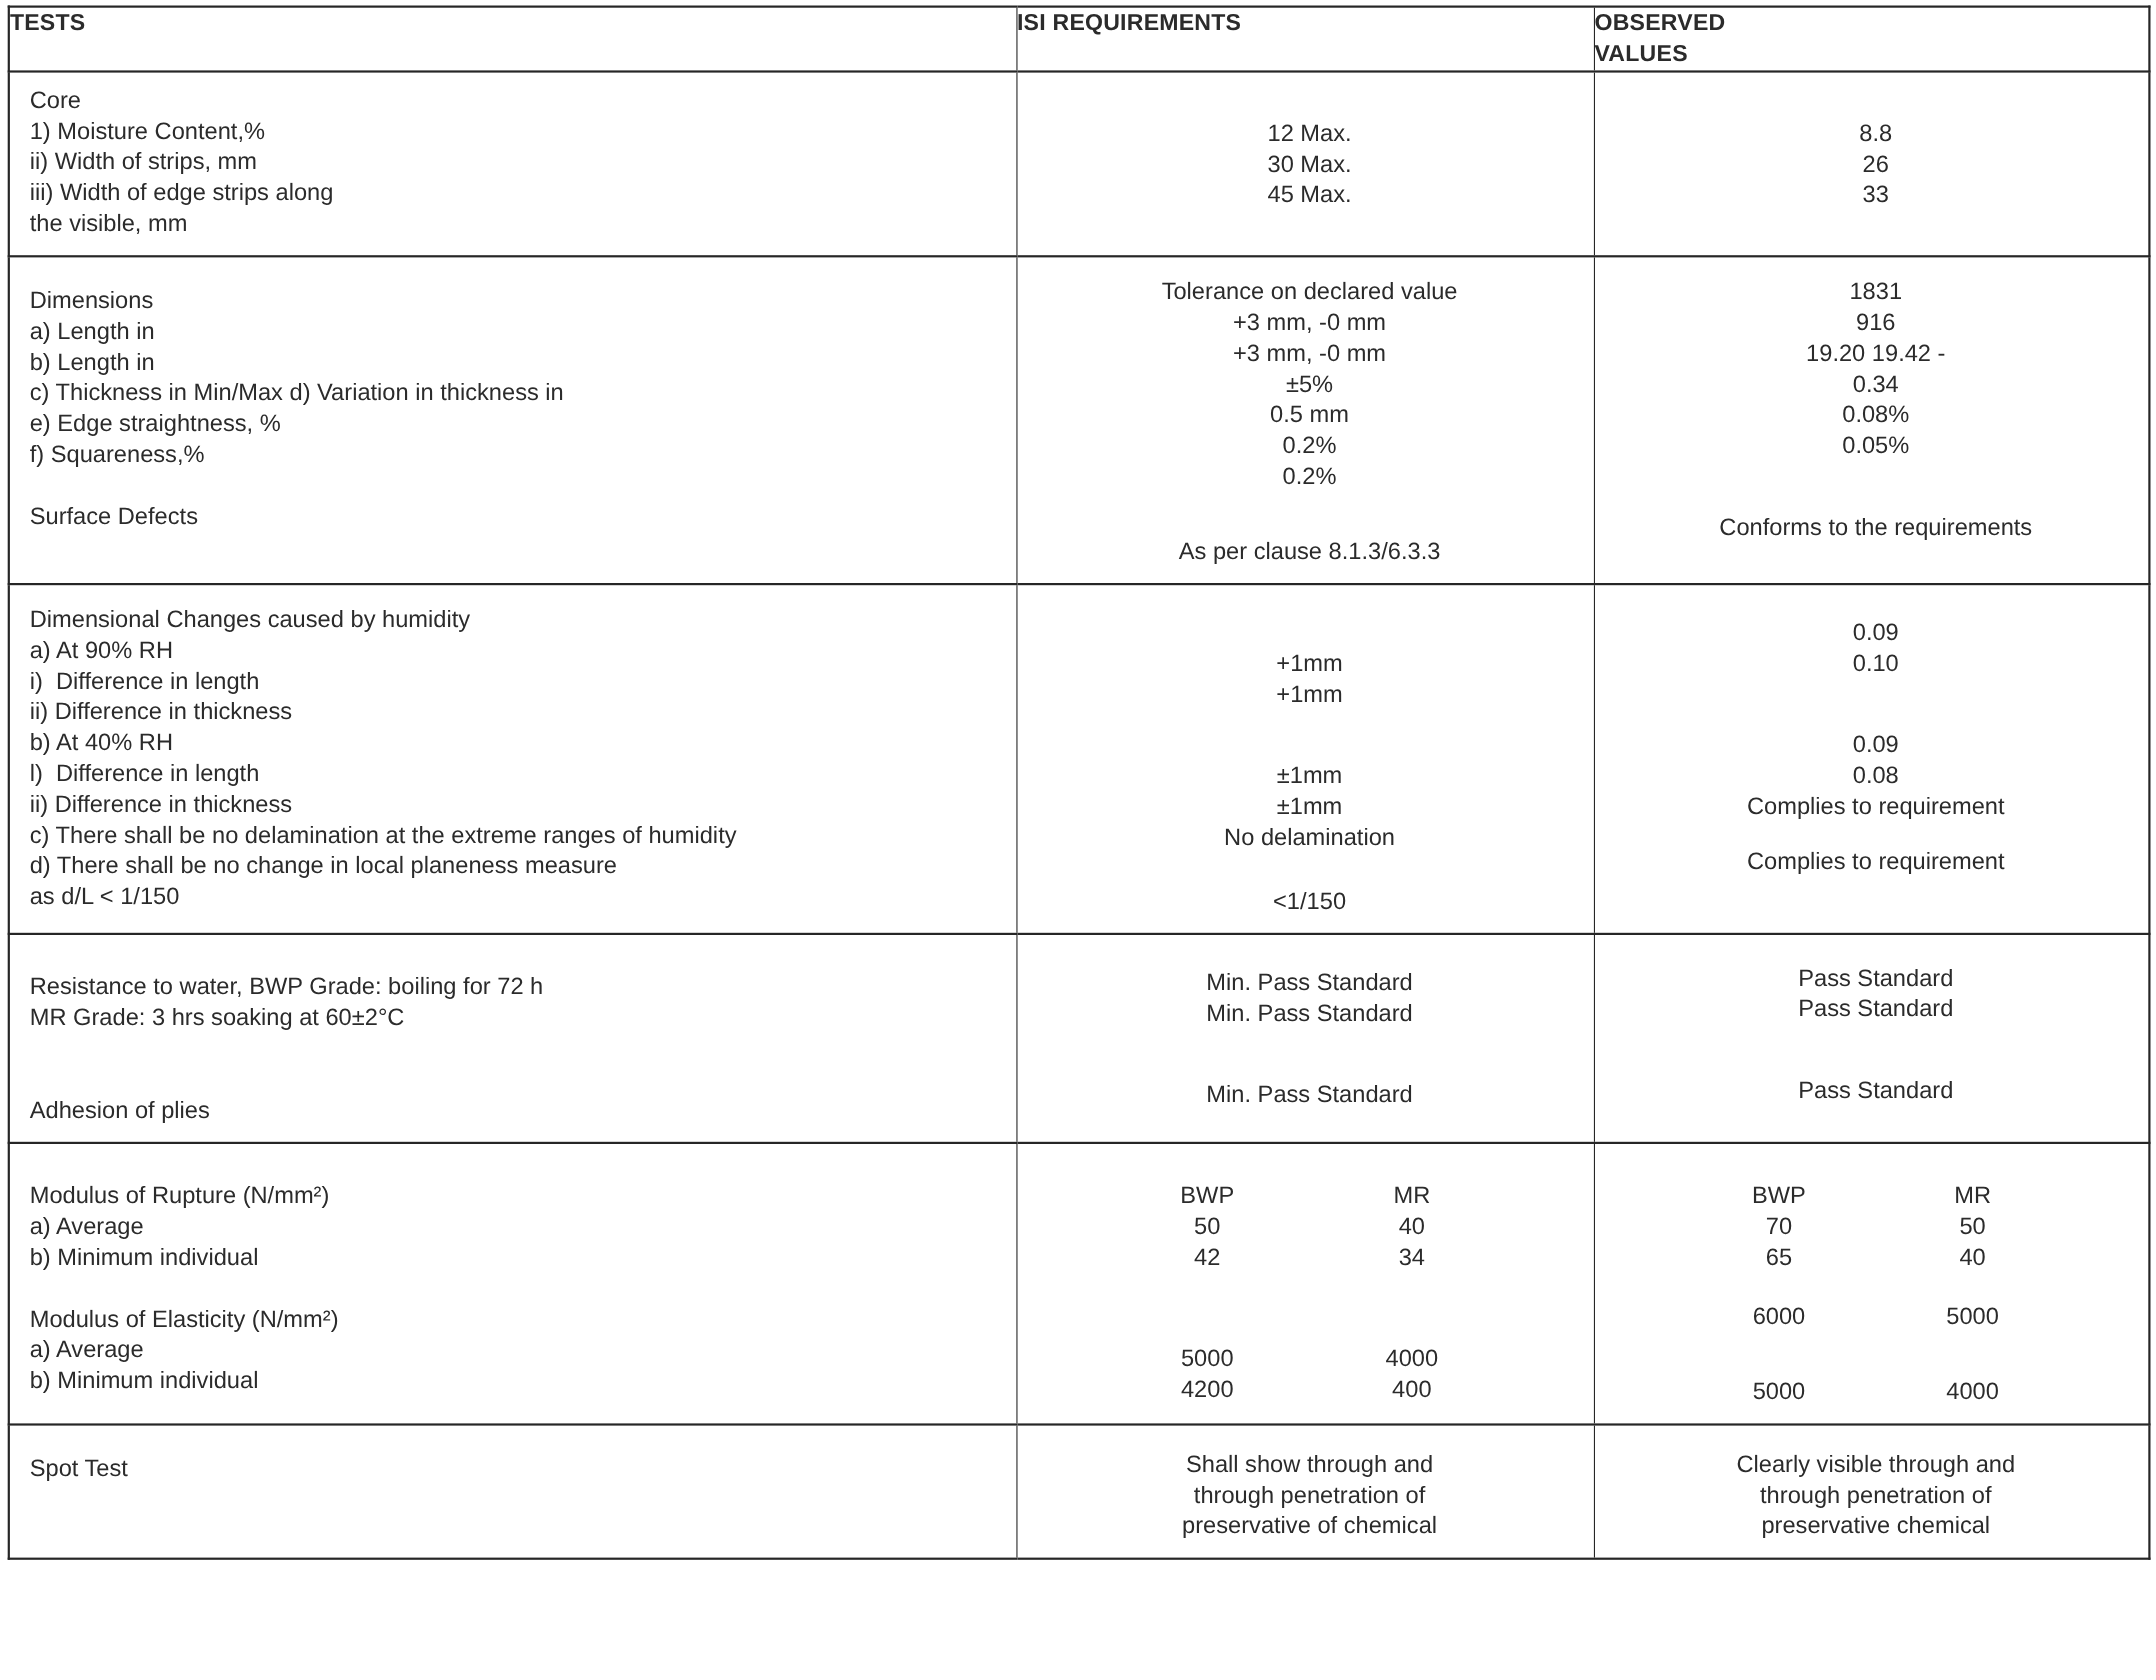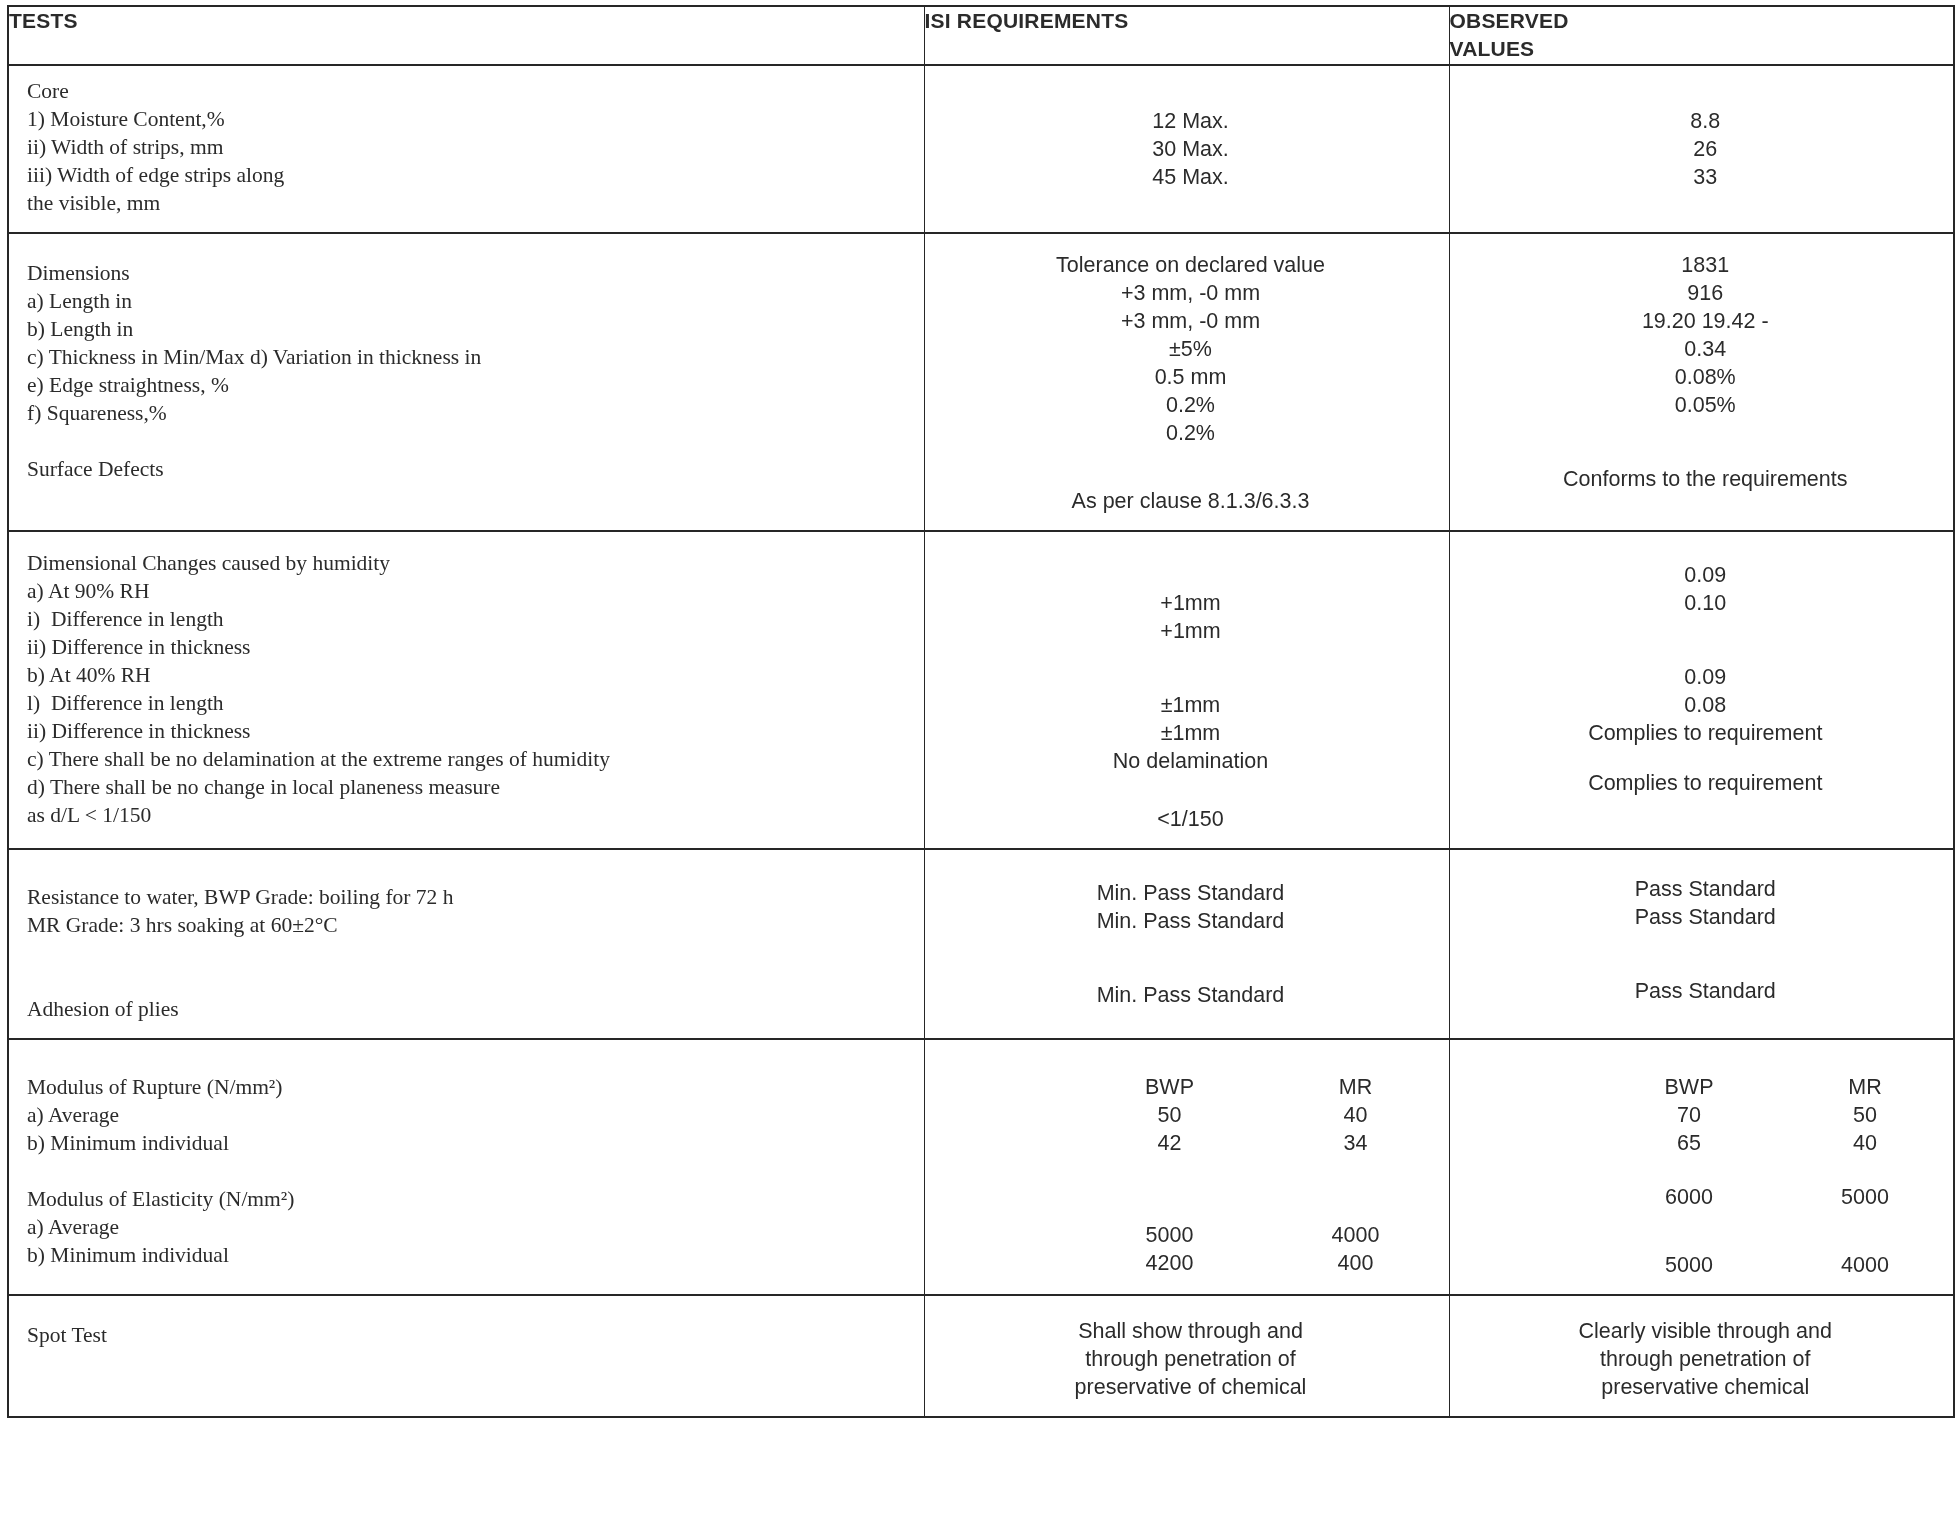--- a/index.html
+++ b/index.html
@@ -36,21 +36,20 @@
     padding: 0;
     background: #ffffff;
   }
   table.spec tr.head th {
     border-top-width: 2px;
     border-bottom-width: 2px;
   }
   table.spec td.tests-cell {
     border-left-width: 2px;
     border-right-width: 1px;
-    font-family: Liberation Serif, serif;
   }
   table.spec td.obs-cell, table.spec th.obs-cell {
     border-right-width: 2px;
   }
   table.spec th.tests-cell { border-left-width: 2px; }
 
   .head th {
     font-size: 21px;
     font-weight: bold;
     text-align: left;
@@ -74,21 +73,21 @@
   .sp18 { height: 18px; }
   .sp22 { height: 22px; }
   .sp26 { height: 26px; }
   .sp30 { height: 30px; }
   .sp40 { height: 40px; }
   .sp46 { height: 46px; }
   .sp64 { height: 64px; }
 
   .pairrow {
     display: flex;
-    justify-content: flex-end;
+    justify-content: center;
     min-height: 28px;
   }
   .pairrow .pcol {
     width: 186px;
     text-align: center;
   }
   .pairrow.obs .pcol { width: 176px; }
 </style>
 </head>
 <body>

